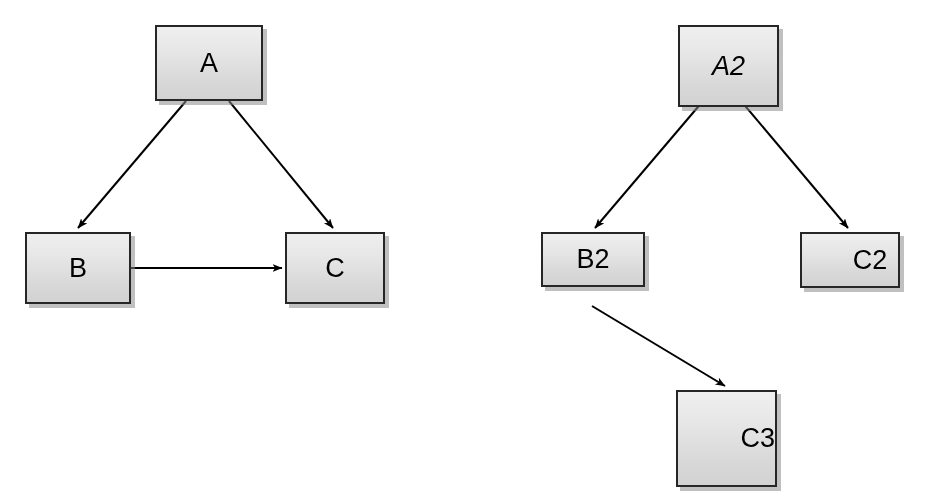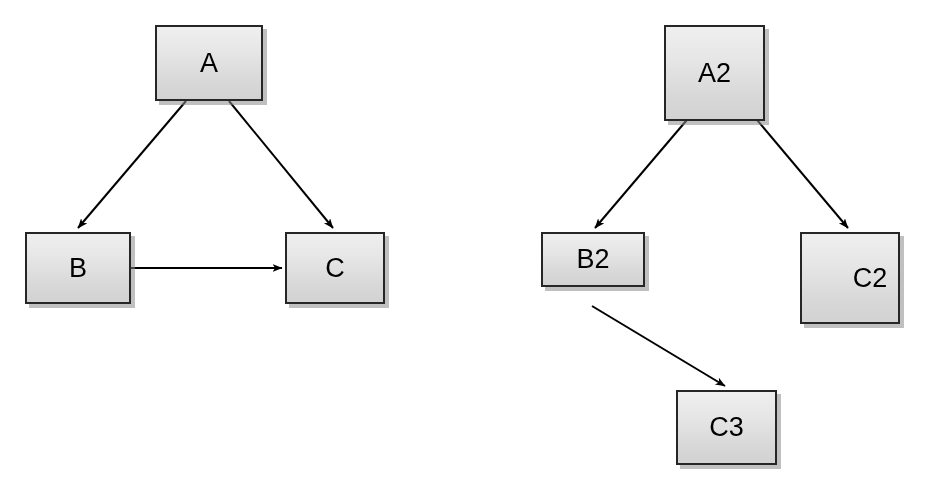--- a/index.html
+++ b/index.html
@@ -66,27 +66,27 @@
   <div id="node-layer">
       <div class="node" style="left: 155px; top: 25px; width: 108px; height: 76px;">
         <span class="node-label">A</span>
       </div>
       <div class="node" style="left: 25px; top: 232px; width: 106px; height: 72px;">
         <span class="node-label">B</span>
       </div>
       <div class="node" style="left: 285px; top: 232px; width: 100px; height: 72px;">
         <span class="node-label">C</span>
       </div>
-      <div class="node" style="left: 664px; top: 25px; width: 101px; height: 96px;">
+      <div class="node" style="left: 678px; top: 25px; width: 101px; height: 82px; font-style: italic;">
         <span class="node-label">A2</span>
       </div>
       <div class="node" style="left: 541px; top: 232px; width: 104px; height: 55px;">
         <span class="node-label">B2</span>
       </div>
-      <div class="node" style="left: 800px; top: 232px; width: 100px; height: 92px; padding-left: 40px;">
+      <div class="node" style="left: 800px; top: 232px; width: 100px; height: 56px; padding-left: 40px;">
         <span class="node-label">C2</span>
       </div>
-      <div class="node" style="left: 676px; top: 390px; width: 101px; height: 75px;">
+      <div class="node" style="left: 676px; top: 390px; width: 101px; height: 97px; justify-content: flex-end;">
         <span class="node-label">C3</span>
       </div>
     </div>
 
 </div>
 
 </body></html>

